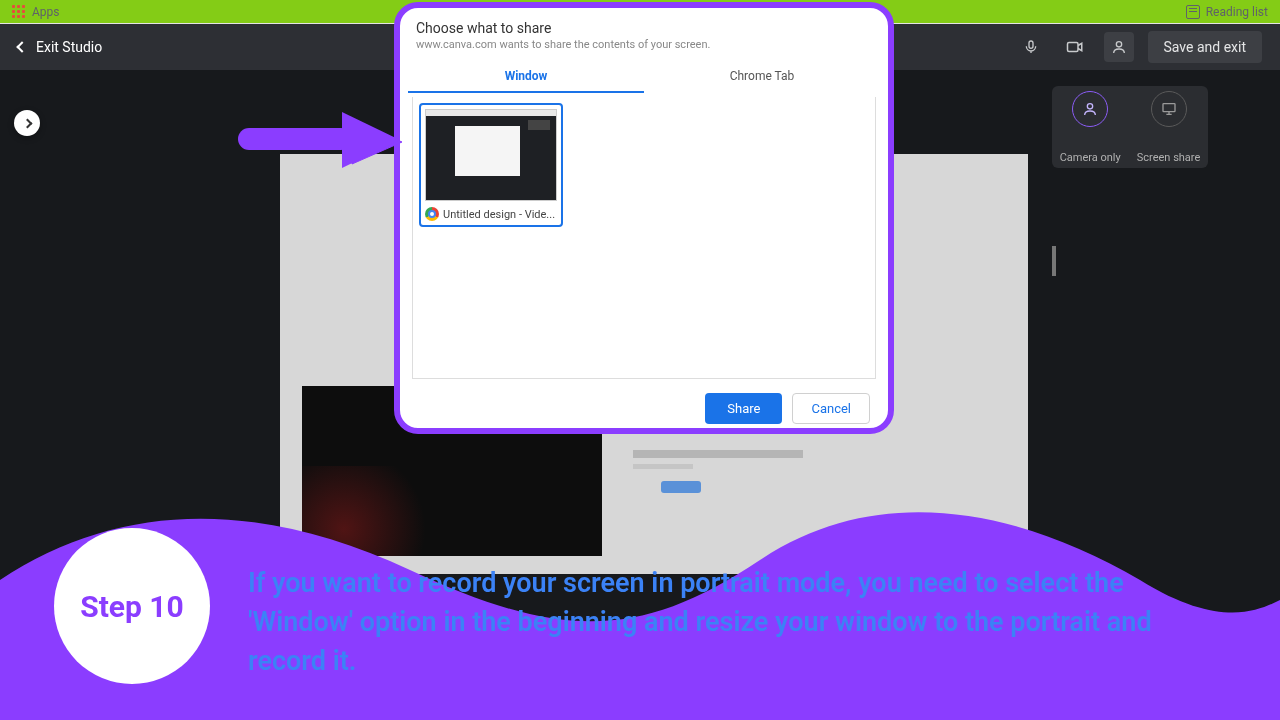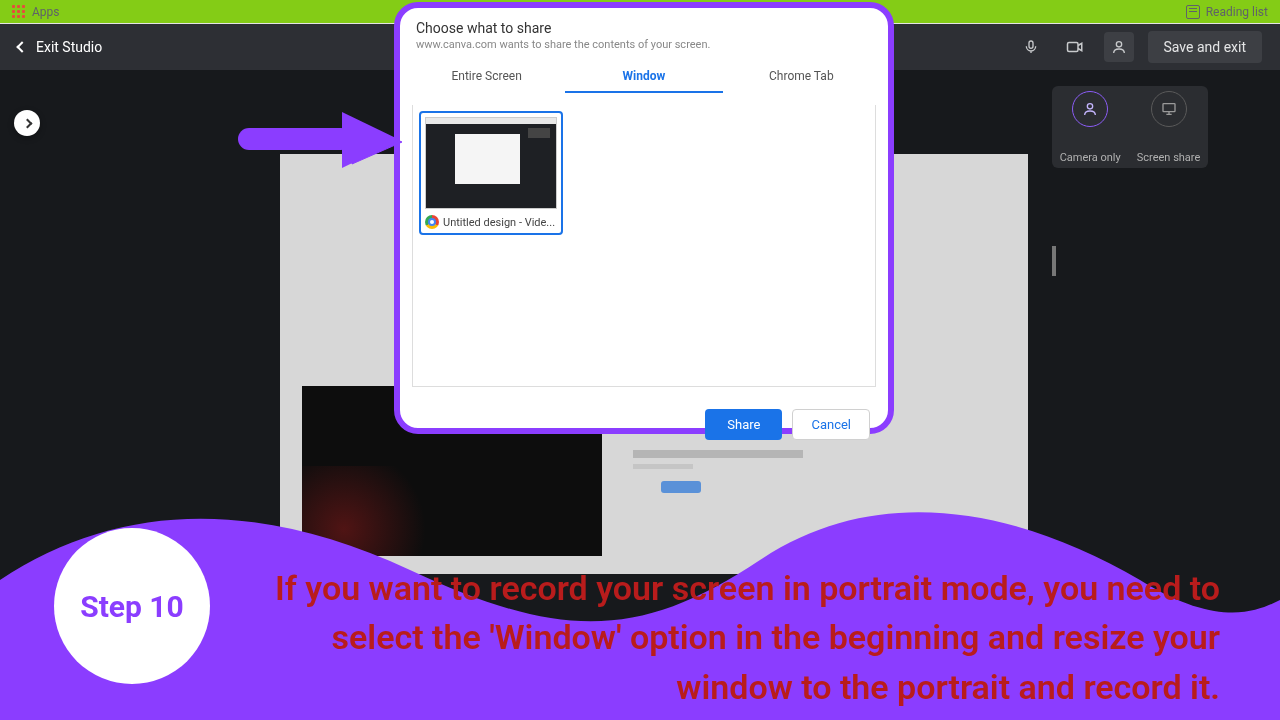--- a/index.html
+++ b/index.html
@@ -47,42 +47,42 @@
 .canvas-sub .pill { height:12px; width:40px; background:#5a91d8; border-radius:3px; margin-left:28px; }
 .canvas-thin { position:absolute; right:-28px; top:92px; width:4px; height:30px; background:#777; }
 
 
 .share-dialog-border { position:absolute; left:394px; top:2px; width:500px; height:432px; border:6px solid #8b3dff; border-radius:24px; background:#fff; z-index:10; }
 .dlg-title { font-size:14px; color:#333; padding:12px 16px 2px; }
 .dlg-sub { font-size:11px; color:#888; padding:0 16px 10px; }
 .dlg-tabs { display:flex; border-bottom:0; padding: 0 8px; }
 .dlg-tab { flex:1; text-align:center; font-size:12px; padding:8px 0; color:#555; cursor:pointer; }
 .dlg-tab.active { color:#1a73e8; border-bottom:2px solid #1a73e8; font-weight:700; }
-.dlg-body { margin:12px 12px; height:282px; border:1px solid #ddd; border-top:none; padding:6px; }
+.dlg-body { margin:4px 12px; height:282px; border:1px solid #ddd; border-top:none; padding:6px; }
 .window-thumb { width:144px; height:124px; border:2px solid #1a73e8; border-radius:4px; padding:4px; display:flex; flex-direction:column; cursor:pointer; }
 .thumb-preview { flex:1; background:#1e2024; position:relative; border:1px solid #ccc; }
 .thumb-preview::before { content:''; position:absolute; top:0; left:0; right:0; height:6px; background:#e8e8e8; }
 .thumb-preview::after { content:''; position:absolute; left:22%; top:18%; width:50%; height:55%; background:#f5f5f5; }
 .thumb-mini { position:absolute; right:6px; top:10px; width:22px; height:10px; background:#444; }
 .thumb-label { display:flex; align-items:center; gap:4px; padding-top:6px; font-size:11px; color:#444; }
 .chrome-dot { width:14px; height:14px; border-radius:50%; background: conic-gradient(#ea4335 0 120deg,#fbbc05 120deg 240deg,#34a853 240deg 360deg); position:relative; flex-shrink:0; }
 .chrome-dot::after { content:''; position:absolute; inset:3px; background:#fff; border-radius:50%; border:2px solid #4285f4; }
 .dlg-footer { display:flex; justify-content:flex-end; gap:10px; padding:10px 18px; }
 .btn-share { background:#1a73e8; color:#fff; border:none; padding:7px 22px; border-radius:4px; font-size:13px; cursor:pointer; }
 .btn-cancel { background:#fff; color:#1a73e8; border:1px solid #d0d0d0; padding:7px 18px; border-radius:4px; font-size:13px; cursor:pointer; }
 
 
 .arrow-annot { position:absolute; left:232px; top:98px; z-index:11; }
 
 
 .wave-banner { position:absolute; left:0; right:0; bottom:0; height:230px; z-index:20; }
 .wave-svg { position:absolute; inset:0; }
 .step-circle { position:absolute; left:54px; bottom:36px; width:156px; height:156px; border-radius:50%; background:#fff; display:flex; align-items:center; justify-content:center; }
 .step-circle span { color:#8b3dff; font-size:30px; font-weight:700; }
-.banner-text { position:absolute; left:248px; top:74px; right:60px; color:#b91c1c; font-size:34px; font-weight:600; line-height:1.45;text-align:right; }
+.banner-text { position:absolute; left:248px; top:74px; right:60px; color:#3b82f6; font-size:27px; font-weight:600; line-height:1.45; }
 </style>
 </head>
 <body>
 
 <div class="chrome-bar">
   <div class="apps-left">
     <div class="apps-grid">
         <span></span>
         <span></span>
         <span></span>
@@ -173,21 +173,20 @@
     <path d="M10 40 L120 40 L120 22 L170 44 L120 66 L120 48 L10 48 Z" fill="#8b3dff" stroke="#8b3dff" stroke-linejoin="round"></path>
     <rect x="6" y="30" width="114" height="22" rx="11" fill="#8b3dff"></rect>
     <path d="M110 14 L168 42 L110 70 Z" fill="#8b3dff"></path>
   </svg>
 </div>
 
 <div class="share-dialog-border">
   <div class="dlg-title">Choose what to share</div>
   <div class="dlg-sub">www.canva.com wants to share the contents of your screen.</div>
   <div class="dlg-tabs">
-    <div class="dlg-tab">Entire Screen</div>
     <div class="dlg-tab active">Window</div>
     <div class="dlg-tab">Chrome Tab</div>
   </div>
   <div class="dlg-body">
     <div class="window-thumb">
       <div class="thumb-preview">
         <div class="thumb-mini"></div>
       </div>
       <div class="thumb-label">
         <div class="chrome-dot"></div>

